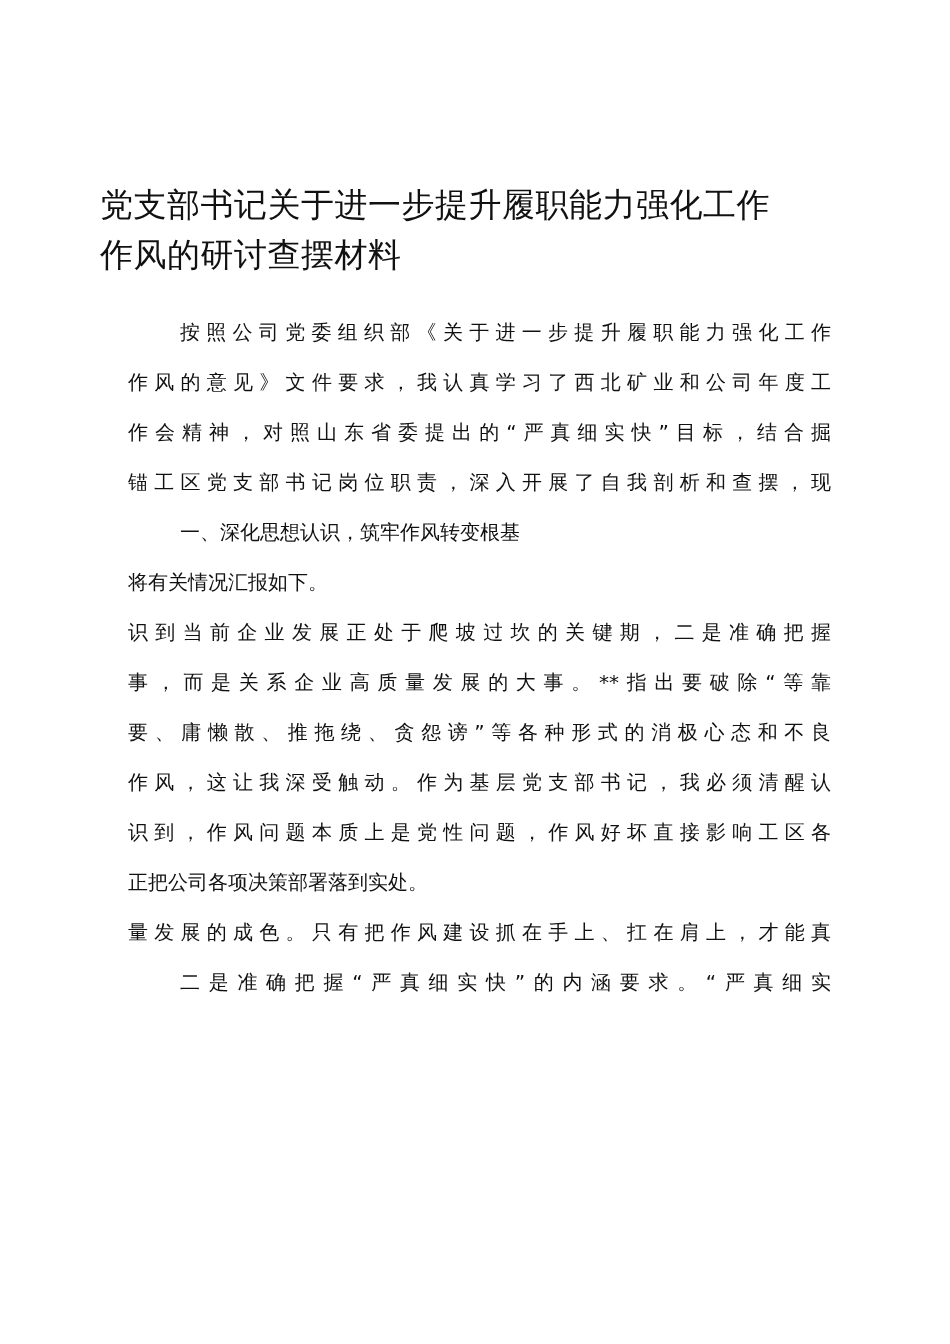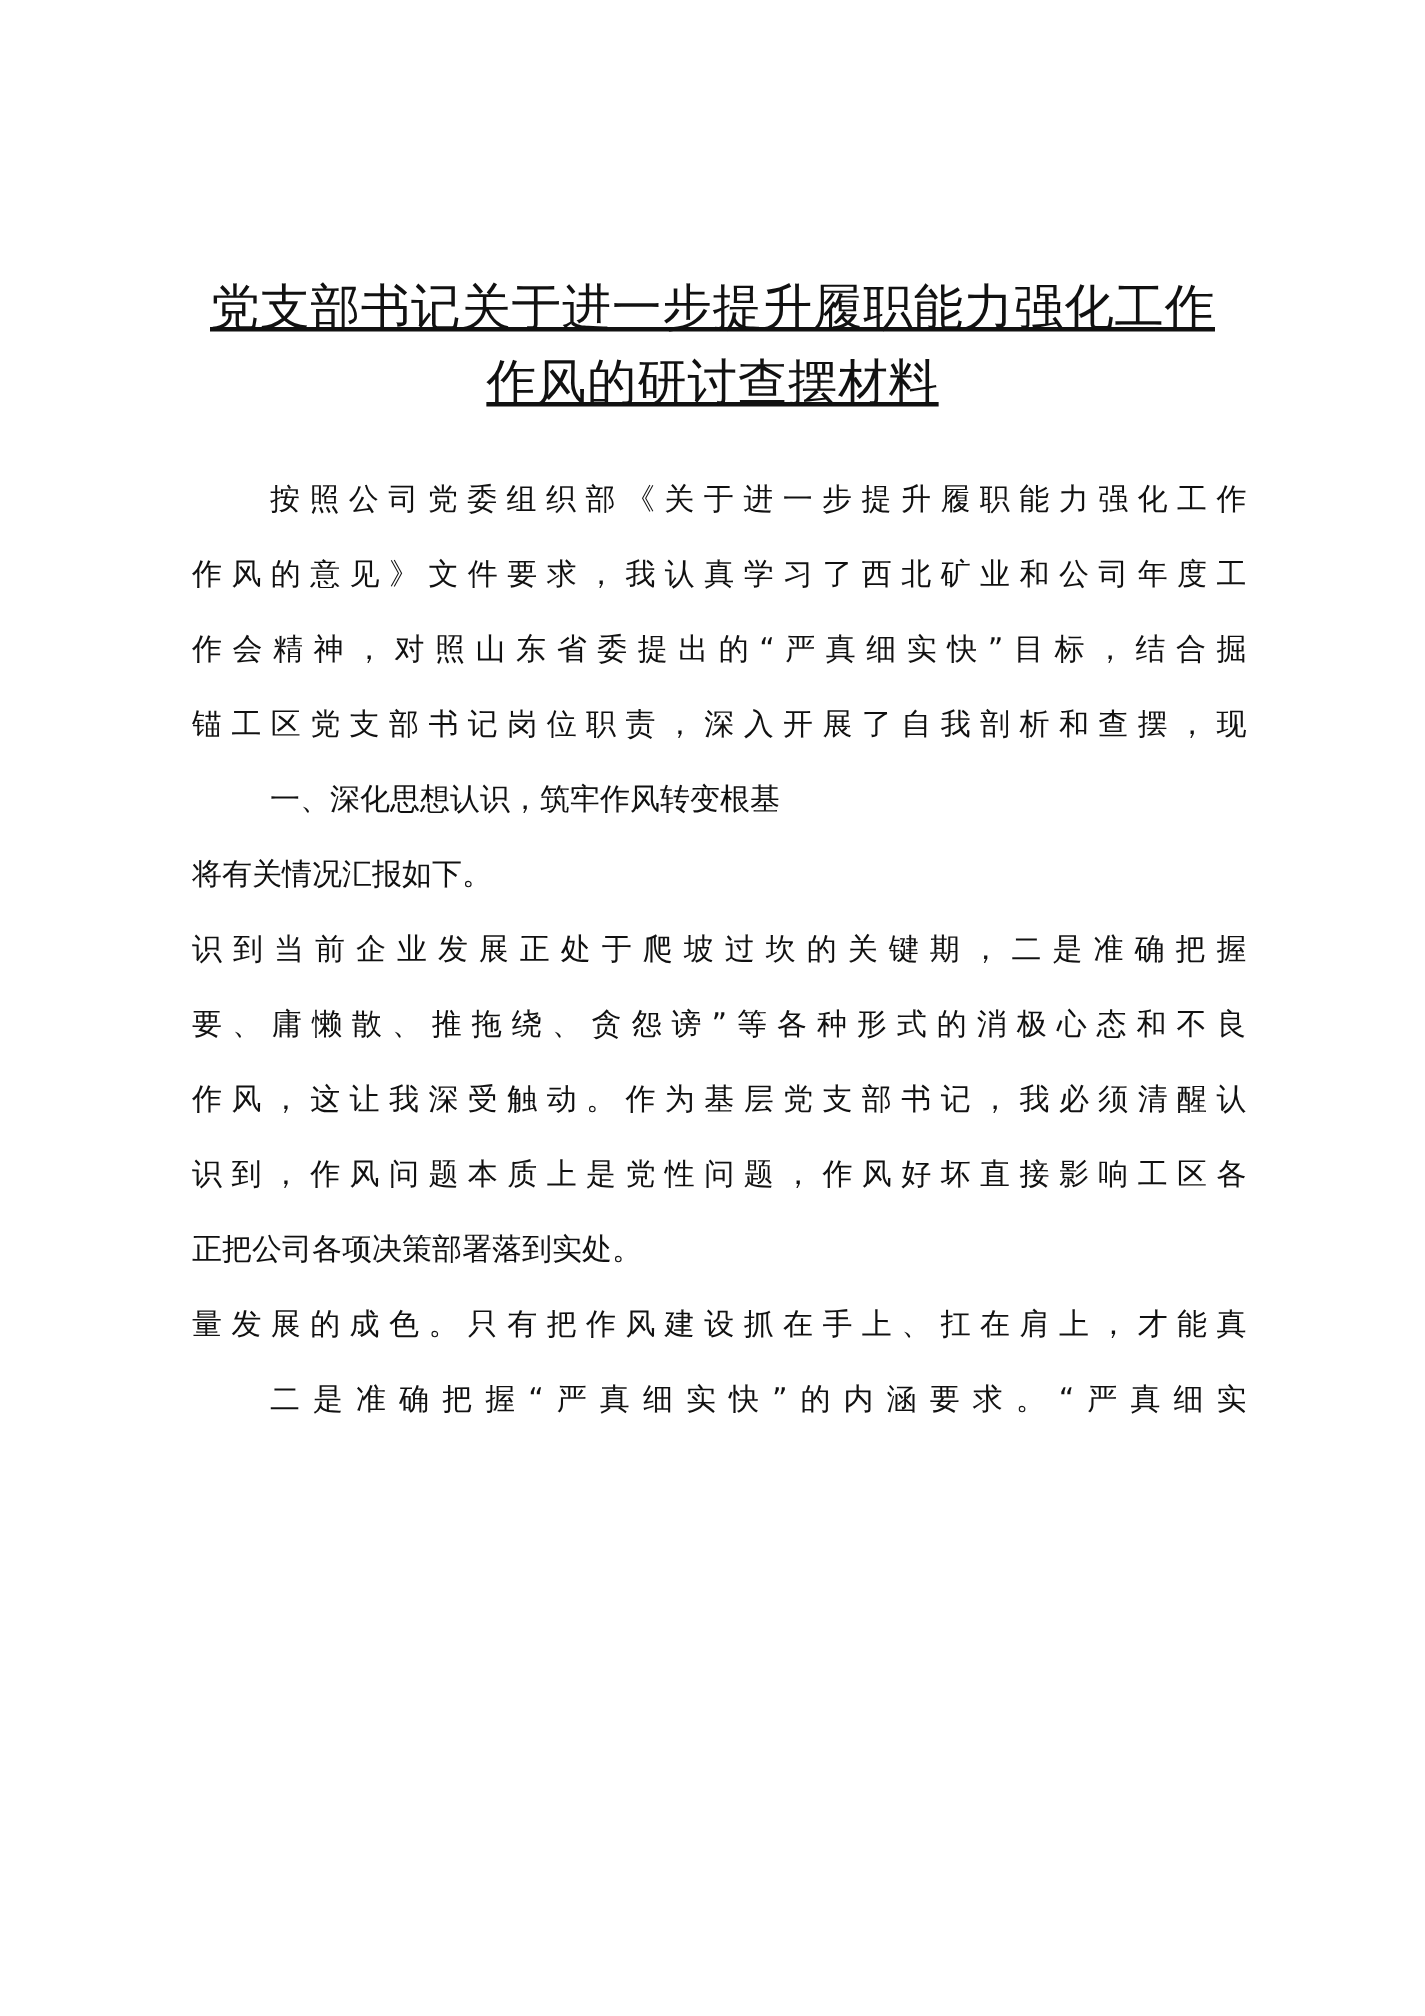--- a/index.html
+++ b/index.html
@@ -21,22 +21,20 @@
       top: 0;
       width: 950px;
       height: 1344px;
       background: #ffffff;
     }
     .title {
       position: absolute;
       left: 100px;
       width: 750px;
       top: 180px;
-      text-align: center;
-      text-decoration: underline;
     }
     .title-line {
       font-size: 33px;
       line-height: 50px;
       height: 50px;
       white-space: nowrap;
       letter-spacing: 0.5px;
     }
     .body-text {
       position: absolute;
@@ -70,20 +68,21 @@
   </div>
 
   <div class="body-text">
     <div class="line indent">按照公司党委组织部《关于进一步提升履职能力强化工作</div>
     <div class="line">作风的意见》文件要求，我认真学习了西北矿业和公司年度工</div>
     <div class="line">作会精神，对照山东省委提出的“严真细实快”目标，结合掘</div>
     <div class="line">锚工区党支部书记岗位职责，深入开展了自我剖析和查摆，现</div>
     <div class="line indent last">一、深化思想认识，筑牢作风转变根基</div>
     <div class="line last">将有关情况汇报如下。</div>
     <div class="line">识到当前企业发展正处于爬坡过坎的关键期，二是准确把握</div>
+    <div class="line">事，而是关系企业高质量发展的大事。**指出要破除“等靠</div>
     <div class="line">要、庸懒散、推拖绕、贪怨谤”等各种形式的消极心态和不良</div>
     <div class="line">作风，这让我深受触动。作为基层党支部书记，我必须清醒认</div>
     <div class="line">识到，作风问题本质上是党性问题，作风好坏直接影响工区各</div>
     <div class="line last">正把公司各项决策部署落到实处。</div>
     <div class="line">量发展的成色。只有把作风建设抓在手上、扛在肩上，才能真</div>
     <div class="line indent">二是准确把握“严真细实快”的内涵要求。“严真细实</div>
   </div>
 </div>
 
 </body></html>

